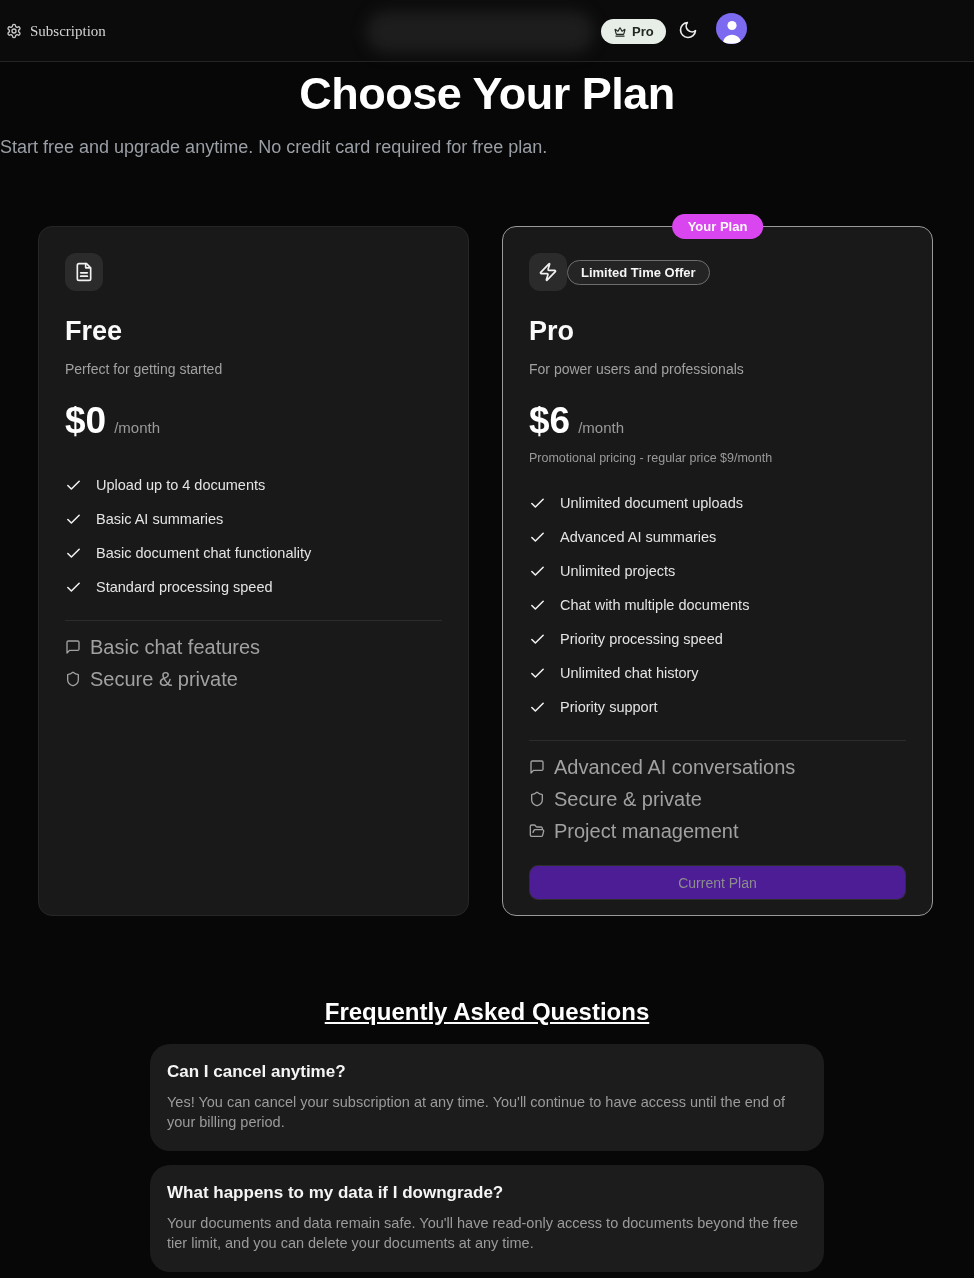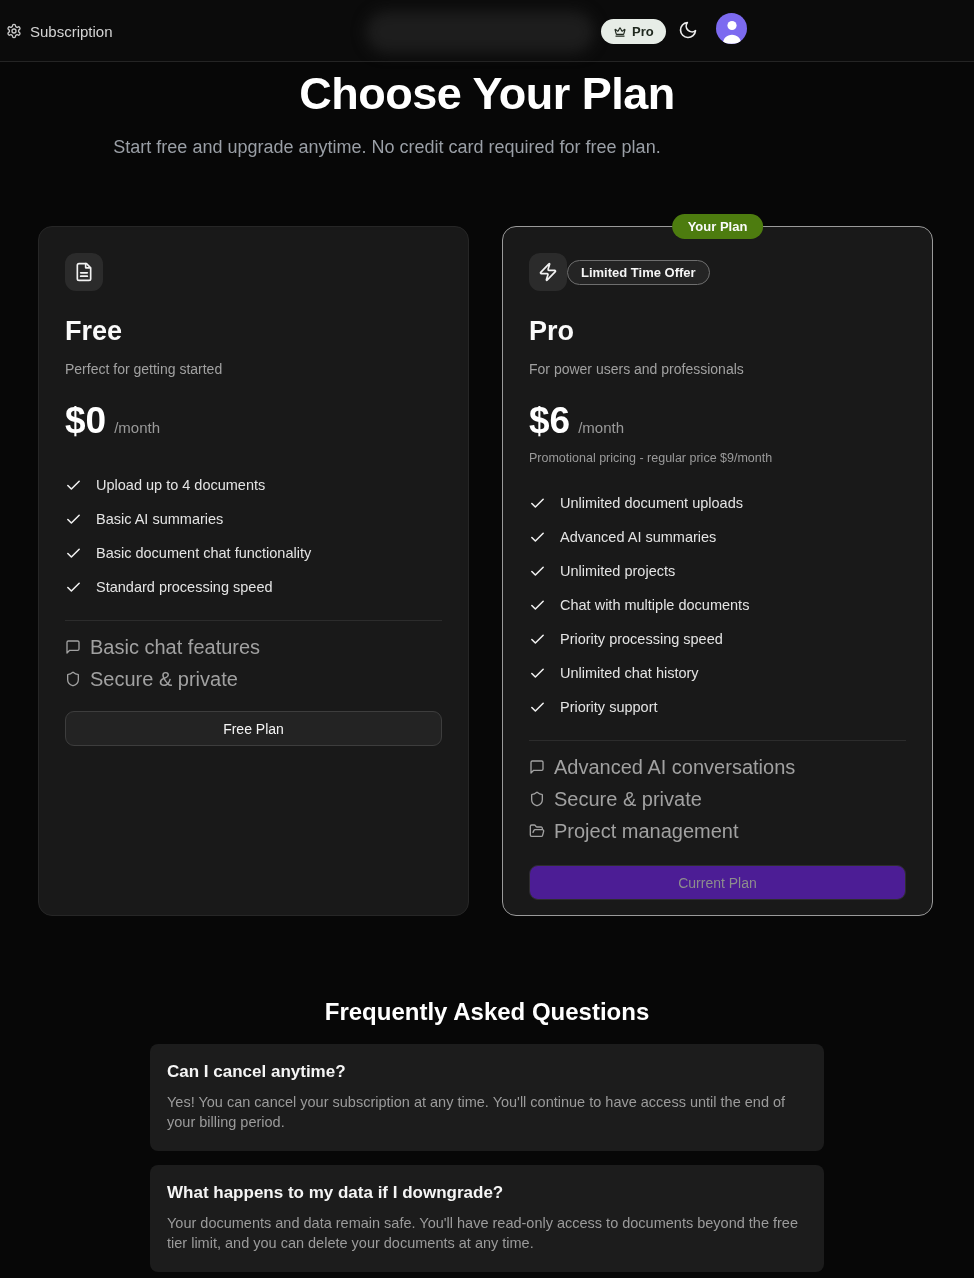--- a/index.html
+++ b/index.html
@@ -8,21 +8,21 @@
     width:974px; height:1278px; position:relative; overflow:hidden;
     font-family:"Liberation Sans", sans-serif; color:#e8e8e8;
   }
   
   .topbar {
     position:absolute; top:0; left:0; width:974px; height:62px;
     background:#0b0b0b; border-bottom:1px solid #242424;
   }
   .topbar-left {
     position:absolute; left:6px; top:0; height:62px;
-    display:flex; align-items:center; gap:8px; color:#cfcfcf;
+    display:flex; align-items:center; gap:8px; color:#cfcfcf;font-family:Liberation Serif, serif;
   }
   .topbar-title { font-size:15px; color:#d4d4d4; }
   .blur-logo {
     position:absolute; left:366px; top:11px; width:228px; height:42px;
     background:#1d1d1d; border-radius:21px; filter:blur(7px);
   }
   .pro-badge {
     position:absolute; left:601px; top:19px; height:25px;
     display:flex; align-items:center; gap:5px; padding:0 12px;
     background:#e7ede7; color:#20291f; border-radius:999px;
@@ -33,34 +33,34 @@
     position:absolute; left:716px; top:13px; width:31px; height:31px;
     background:#7c6af0; border-radius:50%; overflow:hidden; cursor:pointer;
   }
   .avatar svg { display:block; margin:5px auto 0; }
   
   .hero-title {
     position:absolute; top:68px; left:0; width:974px; text-align:center;
     font-size:45px; font-weight:700; color:#ffffff; letter-spacing:-0.5px;
   }
   .hero-sub {
-    position:absolute; top:137px; left:0; width:774px; text-align:center;
+    position:absolute; top:137px; left:0; width:774px; text-align:left;
     font-size:18px; color:#9a9fa6;
   }
   
   .plans { position:absolute; top:226px; left:38px; width:896px; display:flex; gap:33px; }
   .card {
     width:431px; height:690px; background:#191919; border-radius:14px;
     padding:26px; position:relative;
   }
   .card.free { border:1px solid #262626; }
   .card.pro  { border:1px solid #9a9a9a; }
   .your-plan {
     position:absolute; top:-13px; left:50%; transform:translateX(-50%);
-    background:#4d7c0f; color:#fafafa; font-size:13px; font-weight:600;
+    background:#d946ef; color:#fafafa; font-size:13px; font-weight:600;
     padding:5px 16px; border-radius:999px; white-space:nowrap;
   }
   .card-head { display:flex; align-items:flex-start; }
   .icon-sq {
     width:38px; height:38px; background:#2b2b2b; border-radius:11px;
     display:flex; align-items:center; justify-content:center; color:#f2f2f2;
   }
   .offer-pill {
     margin-top:7px; padding:4px 13px; border:1px solid #6e6e6e; border-radius:999px;
     background:#242424; color:#f5f5f5; font-size:13px; font-weight:600;
@@ -80,24 +80,24 @@
   .extra-row svg { flex:0 0 auto; }
   .plan-btn {
     margin-top:16px; width:100%; height:35px; border-radius:9px;
     font-size:14px; font-family:inherit; cursor:pointer; display:block;
   }
   .plan-btn.free-btn { background:#232323; border:1px solid #3d3d3d; color:#f5f5f5; }
   .plan-btn.current-btn { margin-top:18px; background:#4c1d95; border:1px solid #2e2e2e; color:#8d8d8d; }
   
   .faq-title {
     position:absolute; top:998px; left:0; width:974px; text-align:center;
-    font-size:24px; font-weight:700; color:#ffffff;
+    font-size:24px; font-weight:700; color:#ffffff;text-decoration:underline;
   }
   .faq-list { position:absolute; top:1044px; left:150px; width:674px; display:flex; flex-direction:column; gap:14px; }
-  .faq-card { background:#1c1c1c; border-radius:8px; padding:18px 17px 19px 17px; }
+  .faq-card { background:#1c1c1c; border-radius:20px; padding:18px 17px 19px 17px; }
   .faq-q { font-size:17px; font-weight:600; color:#f5f5f5; }
   .faq-a { margin-top:10px; font-size:14.5px; line-height:20px; color:#9b9b9b; }
 </style>
 </head>
 <body>
 
 <div class="topbar">
   <div class="topbar-left">
     <span style="display:flex;">
       <svg width="16" height="16" viewBox="0 0 24 24" fill="none" stroke="#c9c9c9" stroke-width="2" stroke-linecap="round" stroke-linejoin="round">
@@ -194,21 +194,20 @@
         <span>Basic chat features</span>
       </li>
       <li class="extra-row">
         <svg width="16" height="16" viewBox="0 0 24 24" fill="none" stroke="#a1a1a1" stroke-width="2" stroke-linecap="round" stroke-linejoin="round">
             <path d="M20 13c0 5-3.5 7.5-7.66 8.95a1 1 0 0 1-.67-.01C7.5 20.5 4 18 4 13V6a1 1 0 0 1 1-1c2 0 4.5-1.2 6.24-2.72a1.17 1.17 0 0 1 1.52 0C14.51 3.81 17 5 19 5a1 1 0 0 1 1 1z"></path>
           </svg>
         <span>Secure &amp; private</span>
       </li>
     </ul>
 
-    <button class="plan-btn free-btn">Free Plan</button>
   </div>
 
   <div class="card pro">
     <div class="your-plan">Your Plan</div>
 
     <div class="card-head">
       <div class="icon-sq">
         <svg width="20" height="20" viewBox="0 0 24 24" fill="none" stroke="currentColor" stroke-width="2" stroke-linecap="round" stroke-linejoin="round">
             <path d="M4 14a1 1 0 0 1-.78-1.63l9.9-10.2a.5.5 0 0 1 .86.46l-1.92 6.02A1 1 0 0 0 13 10h7a1 1 0 0 1 .78 1.63l-9.9 10.2a.5.5 0 0 1-.86-.46l1.92-6.02A1 1 0 0 0 11 14z"></path>
           </svg>

